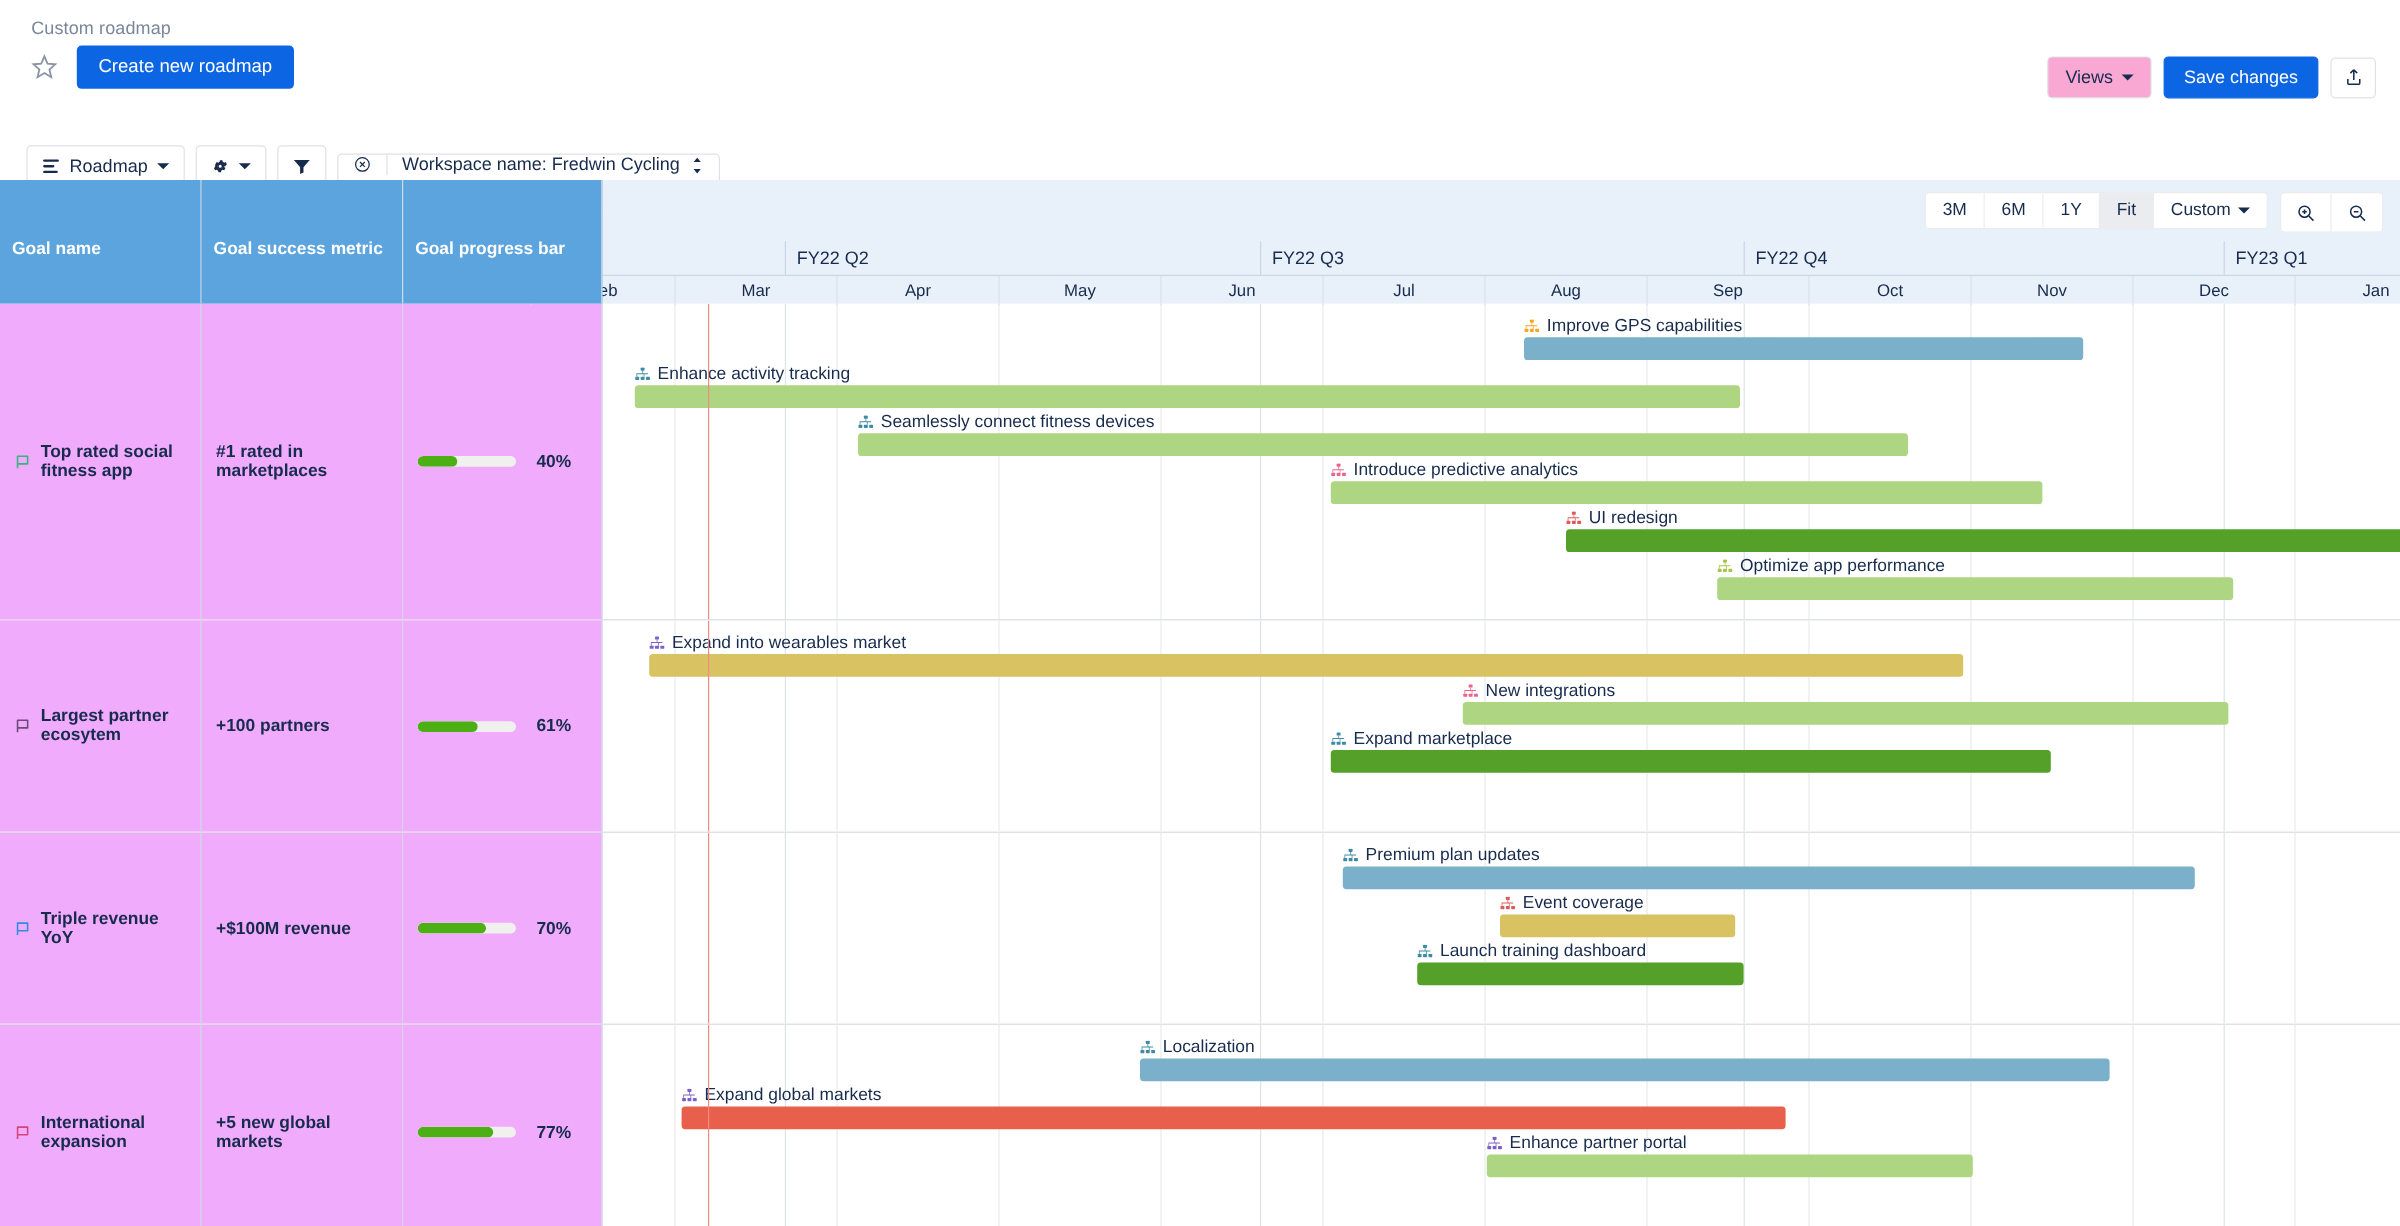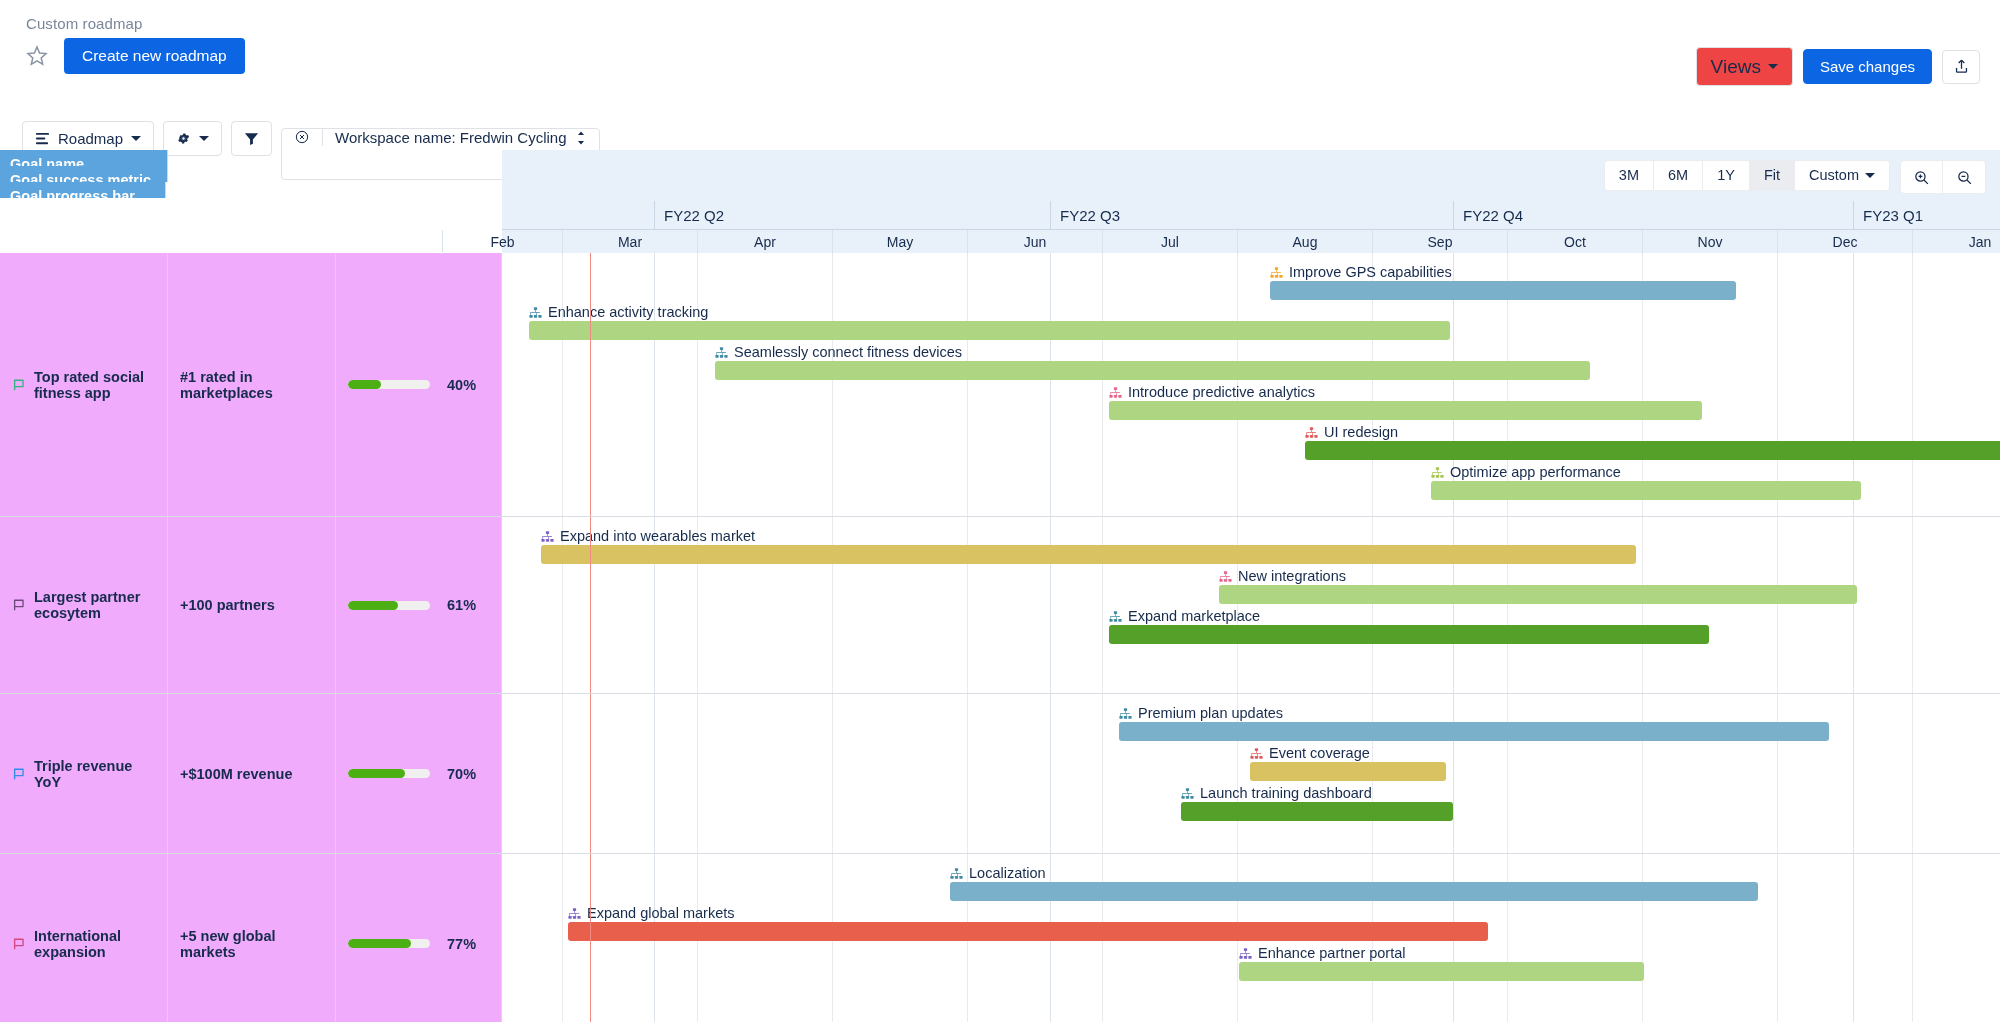--- a/index.html
+++ b/index.html
@@ -26,22 +26,22 @@
   .btn-primary {
     background: #0c66e4; color: #fff; border: none; border-radius: 4px;
     font-size: 15.5px; font-family: inherit; padding: 10px 18px; cursor: pointer;
     line-height: 1; white-space: nowrap;
   }
   .header-right {
     position: absolute; right: 20px; top: 47px;
     display: flex; align-items: center; gap: 10px;
   }
   .btn-plain {
-    background: #ef4444; border: 1px solid #dfe1e6; border-radius: 4px;
-    font-size: 19px; font-family: inherit; color: #172b4d;
+    background: #f9a8d4; border: 1px solid #dfe1e6; border-radius: 4px;
+    font-size: 15px; font-family: inherit; color: #172b4d;
     padding: 9px 14px; cursor: pointer; display: inline-flex; align-items: center; gap: 7px;
     line-height: 1; white-space: nowrap;
   }
   .btn-save {
     background: #0c66e4; color: #fff; border: 1px solid #0c66e4; border-radius: 4px;
     font-size: 15px; font-family: inherit; padding: 9px 16px; cursor: pointer; line-height: 1;
   }
   .icon-square {
     width: 38px; height: 34px; border: 1px solid #dfe1e6; background:#fff; border-radius: 4px;
     display: inline-flex; align-items: center; justify-content: center; cursor: pointer;
@@ -63,21 +63,21 @@
     display: inline-flex; align-items: flex-start; overflow: hidden; margin-top: 32px;
   }
   .tb-group > .seg { display:inline-flex; align-items:center; padding: 0 12px; font-size:15px; cursor:pointer; }
   .tb-group > .seg + .seg { border-left: 1px solid #dfe1e6; }
 
   
   .board { position: relative; height: 872px; width: 2000px; }
 
   .col-header {
     position: absolute; left: 0; top: 0; height: 103px; width: 502px;
-    display: flex; z-index: 5; flex-direction: column;
+    display: flex; z-index: 5;
   }
   .col-head-cell {
     background: #5ba4dd; color: #fff; font-weight: bold; font-size: 14.5px;
     display: flex; align-items: center; padding: 0 10px;
     border-right: 1px solid #cfd9e3; position: relative;
   }
   .col-head-cell .lbl { position: relative; top: 6px; }
   .ch1 { width: 168px; }
   .ch2 { width: 168px; }
   .ch3 { width: 166px; }

